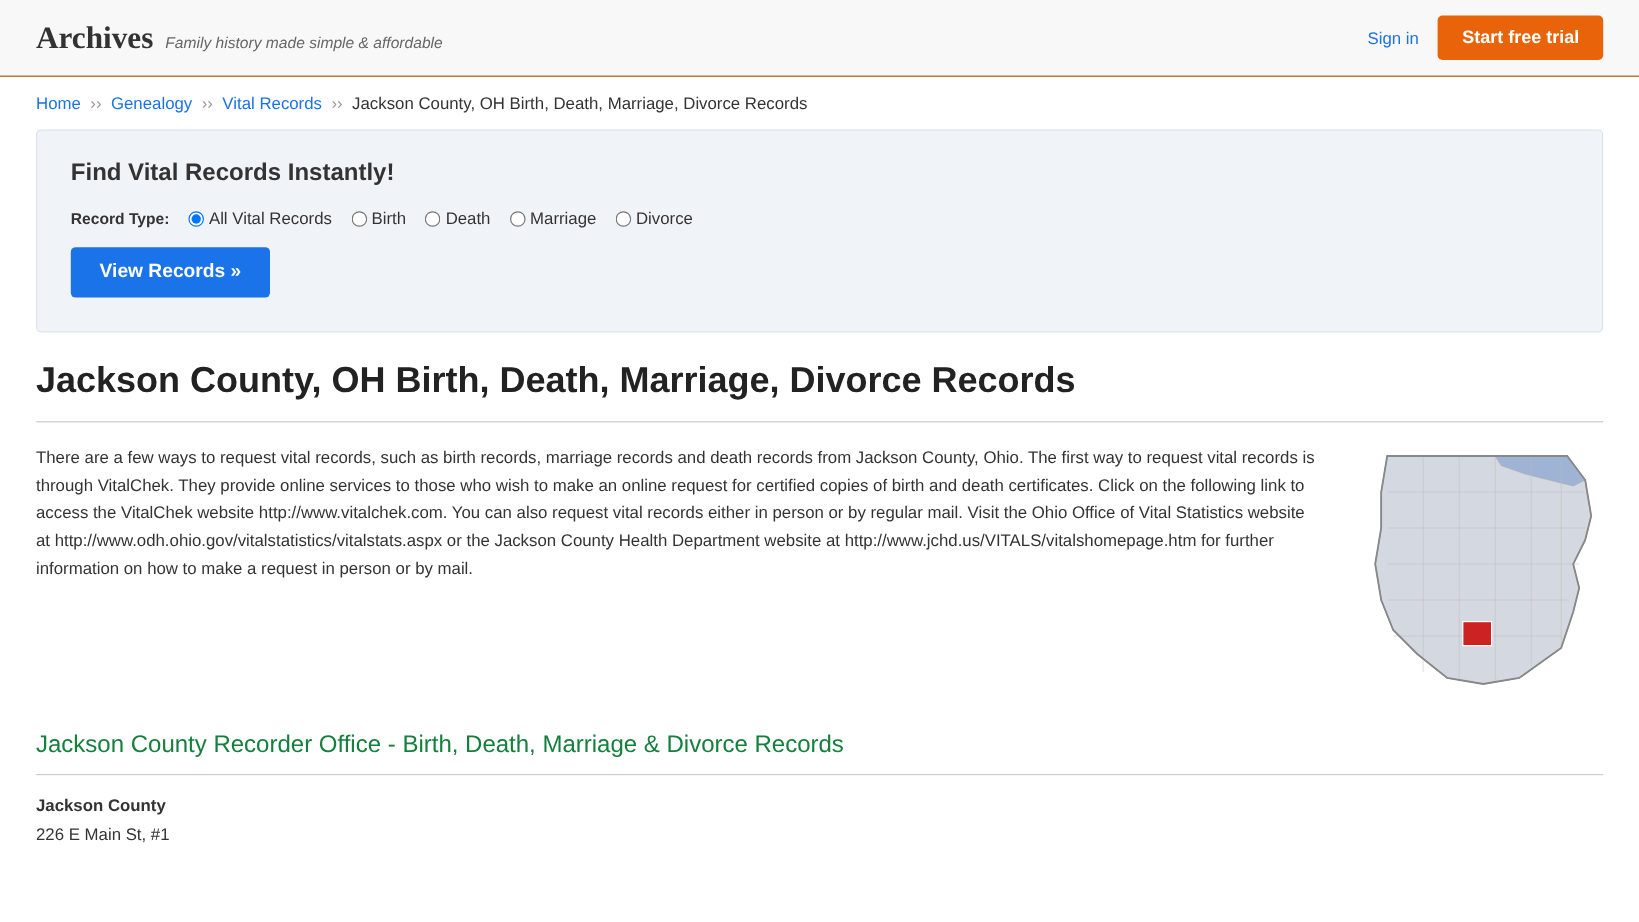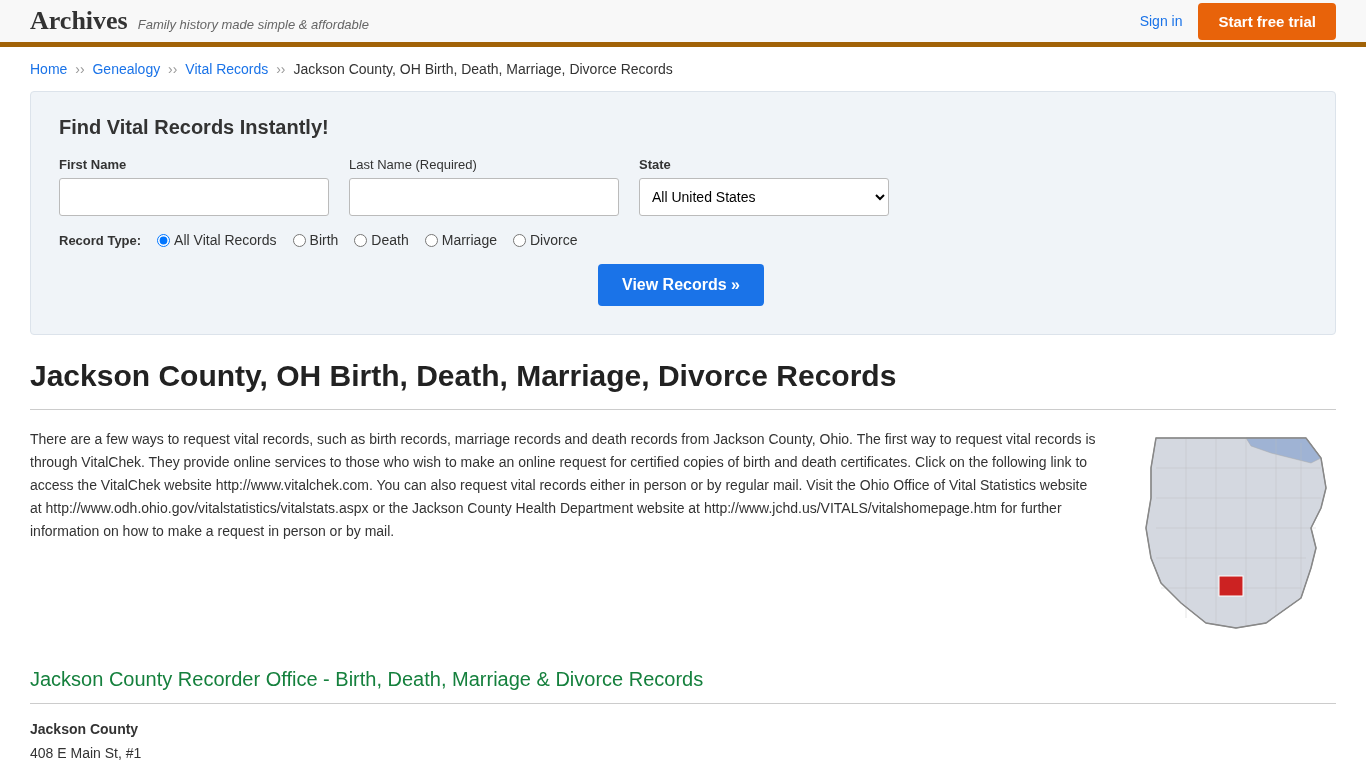--- a/index.html
+++ b/index.html
@@ -1,26 +1,26 @@
 <!DOCTYPE html>
 <html><head>
   <meta charset="utf-8">
   <style>
     * { margin: 0; padding: 0; box-sizing: border-box; }
     body { font-family: Arial, sans-serif; font-size: 14px; color: #333; background: #fff; width: 1366px; }
 
     
     .header {
       background: #f8f8f8;
-      border-bottom: 5px solid #a16207;
+      border-bottom: 1px solid #a16207;
       padding: 0 30px;
       display: flex;
       align-items: center;
       justify-content: space-between;
-      height: 47px;
+      height: 64px;
     }
     .header-left {
       display: flex;
       align-items: baseline;
       gap: 10px;
     }
     .logo-archives {
       font-size: 26px;
       font-weight: bold;
       color: #333;
@@ -135,21 +135,21 @@
     .record-type-row label {
       font-size: 14px;
       display: flex;
       align-items: center;
       gap: 4px;
       cursor: pointer;
       justify-content: center;
     }
     .search-footer {
       display: flex;
-      justify-content: center;
+      justify-content: flex-start;
     }
     .view-records-btn {
       background: #1a73e8;
       color: #fff;
       border: none;
       padding: 12px 24px;
       border-radius: 4px;
       font-size: 16px;
       font-weight: bold;
       cursor: pointer;
@@ -227,36 +227,20 @@
   <span class="sep"> ›› </span>
   <a href="#">Genealogy</a>
   <span class="sep"> ›› </span>
   <a href="#">Vital Records</a>
   <span class="sep"> ›› </span>
   <span class="current">Jackson County, OH Birth, Death, Marriage, Divorce Records</span>
 </div>
 
 <div class="search-box">
   <h2>Find Vital Records Instantly!</h2>
-  <div class="search-fields">
-    <div class="field-group">
-      <label>First Name</label>
-      <input type="text" style="">
-    </div>
-    <div class="field-group">
-      <label>
-        <span>Last Name</span> <span style="font-weight:normal;">(Required)</span>
-      </label>
-      <input type="text" style="">
-    </div>
-    <div class="field-group">
-      <label>State</label>
-      <select><option>All United States</option></select>
-    </div>
-  </div>
   <div class="record-type-row">
     <span class="label">Record Type:</span>
     <label>
       <input type="radio" name="record_type" checked="" style=""> All Vital Records
     </label>
     <label>
       <input type="radio" name="record_type" style=""> Birth
     </label>
     <label>
       <input type="radio" name="record_type" style=""> Death
@@ -306,17 +290,17 @@
         <path d="M20,10 L170,10 L185,30 L190,60 L185,80 L175,100 L180,120 L175,140 L165,170 L130,195 L100,200 L70,195 L45,175 L25,155 L15,130 L10,100 L15,70 L15,40 Z" fill="none" stroke="#888" stroke-width="1.5"></path>
       </svg>
     </div>
   </div>
 
   <h2 class="section-title">Jackson County Recorder Office - Birth, Death, Marriage &amp; Divorce Records</h2>
   <hr class="divider2">
 
   <div class="office-info">
     <strong>Jackson County</strong>
-    <span>408 E Main St, #1</span><br>
+    <span>226 E Main St, #1</span><br>
     <br>
     
   </div>
 </div>
 
 </body></html>

